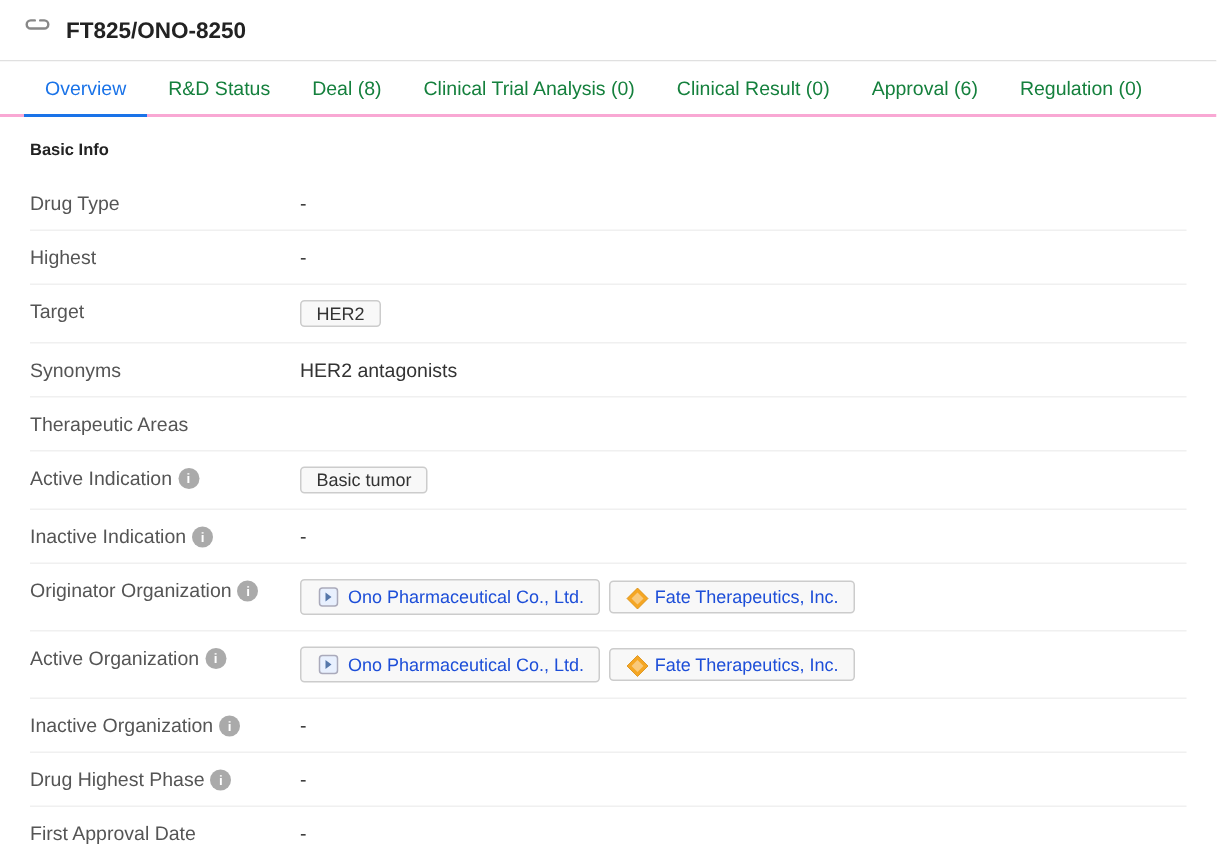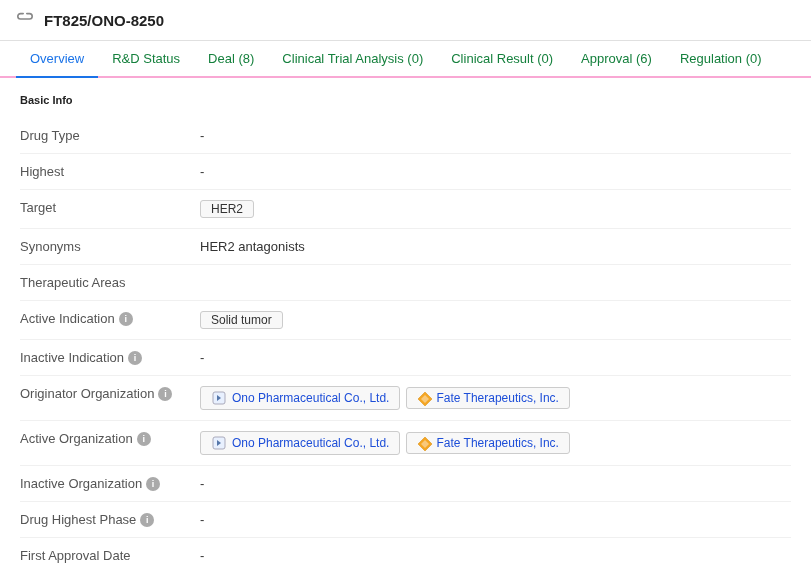--- a/index.html
+++ b/index.html
@@ -211,21 +211,21 @@
   <div class="info-row">
     <div class="info-label">Therapeutic Areas</div>
   </div>
 
   <div class="info-row">
     <div class="info-label">
       Active Indication
       <span class="info-circle">i</span>
     </div>
     <div class="info-value">
-      <span class="tag">Solid tumor</span>
+      <span class="tag">Basic tumor</span>
     </div>
   </div>
 
   <div class="info-row">
     <div class="info-label">
       Inactive Indication
       <span class="info-circle">i</span>
     </div>
     <div class="info-value">
       <span class="dash-value">-</span>

